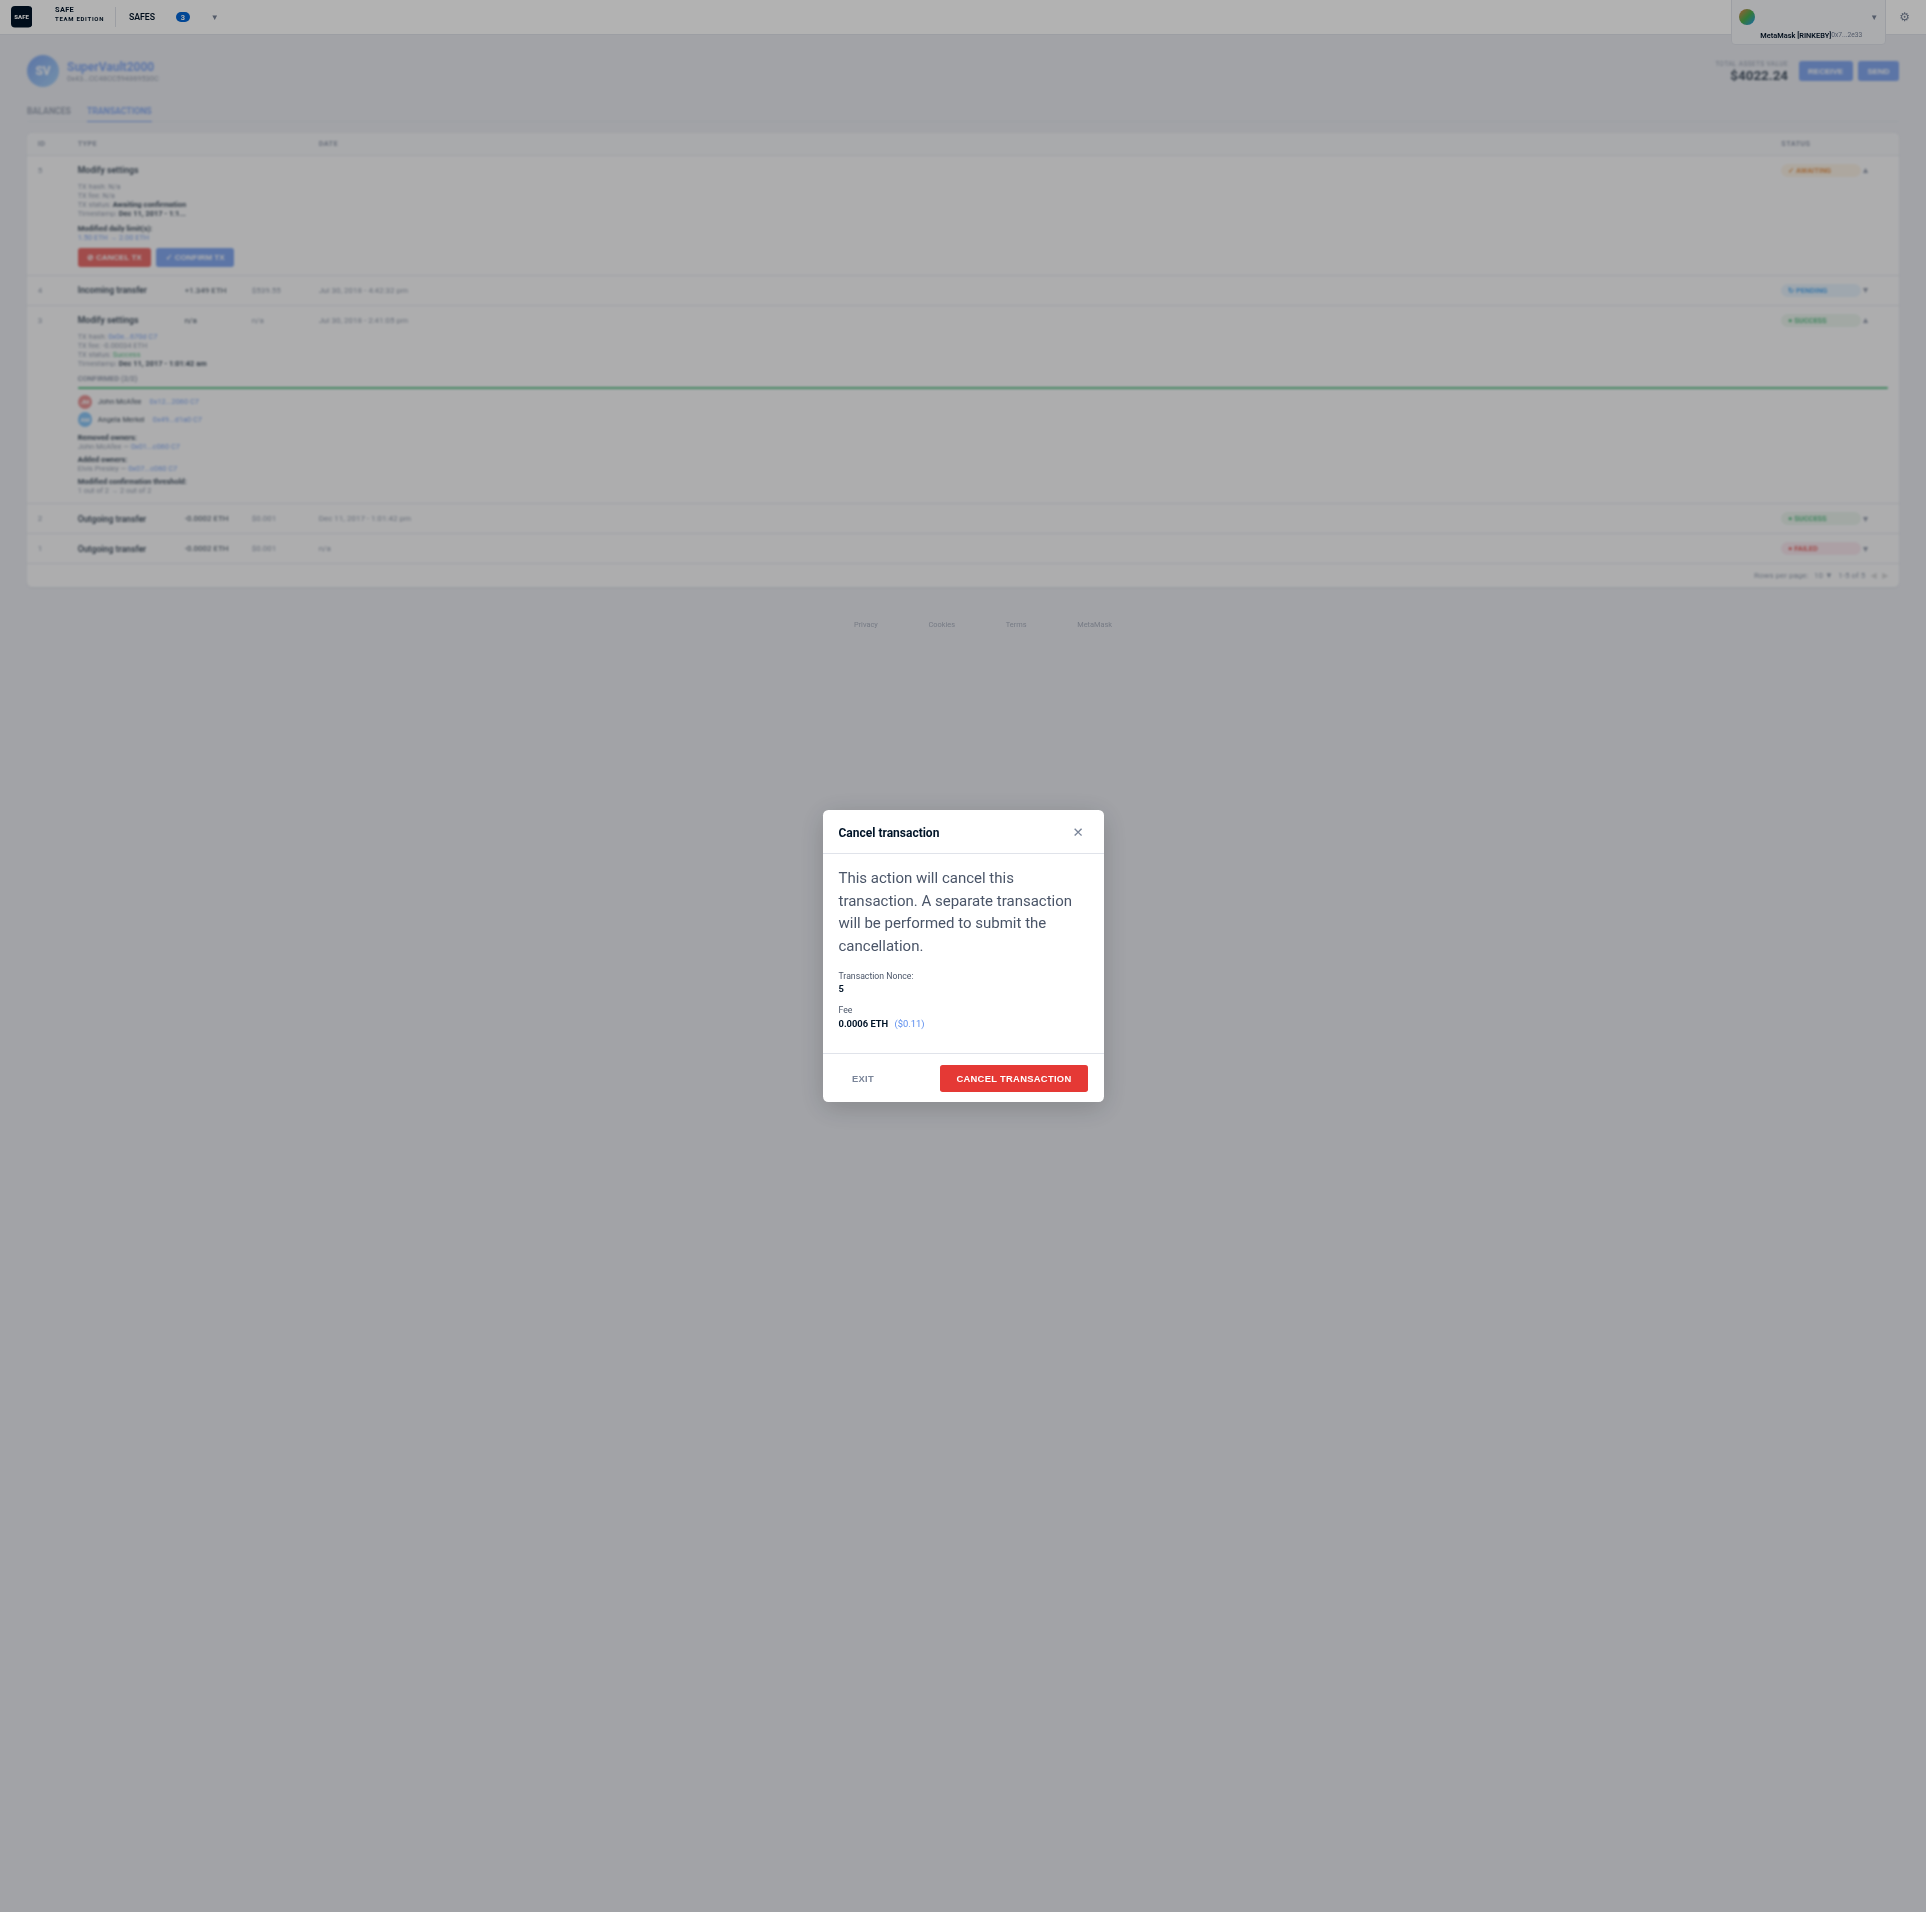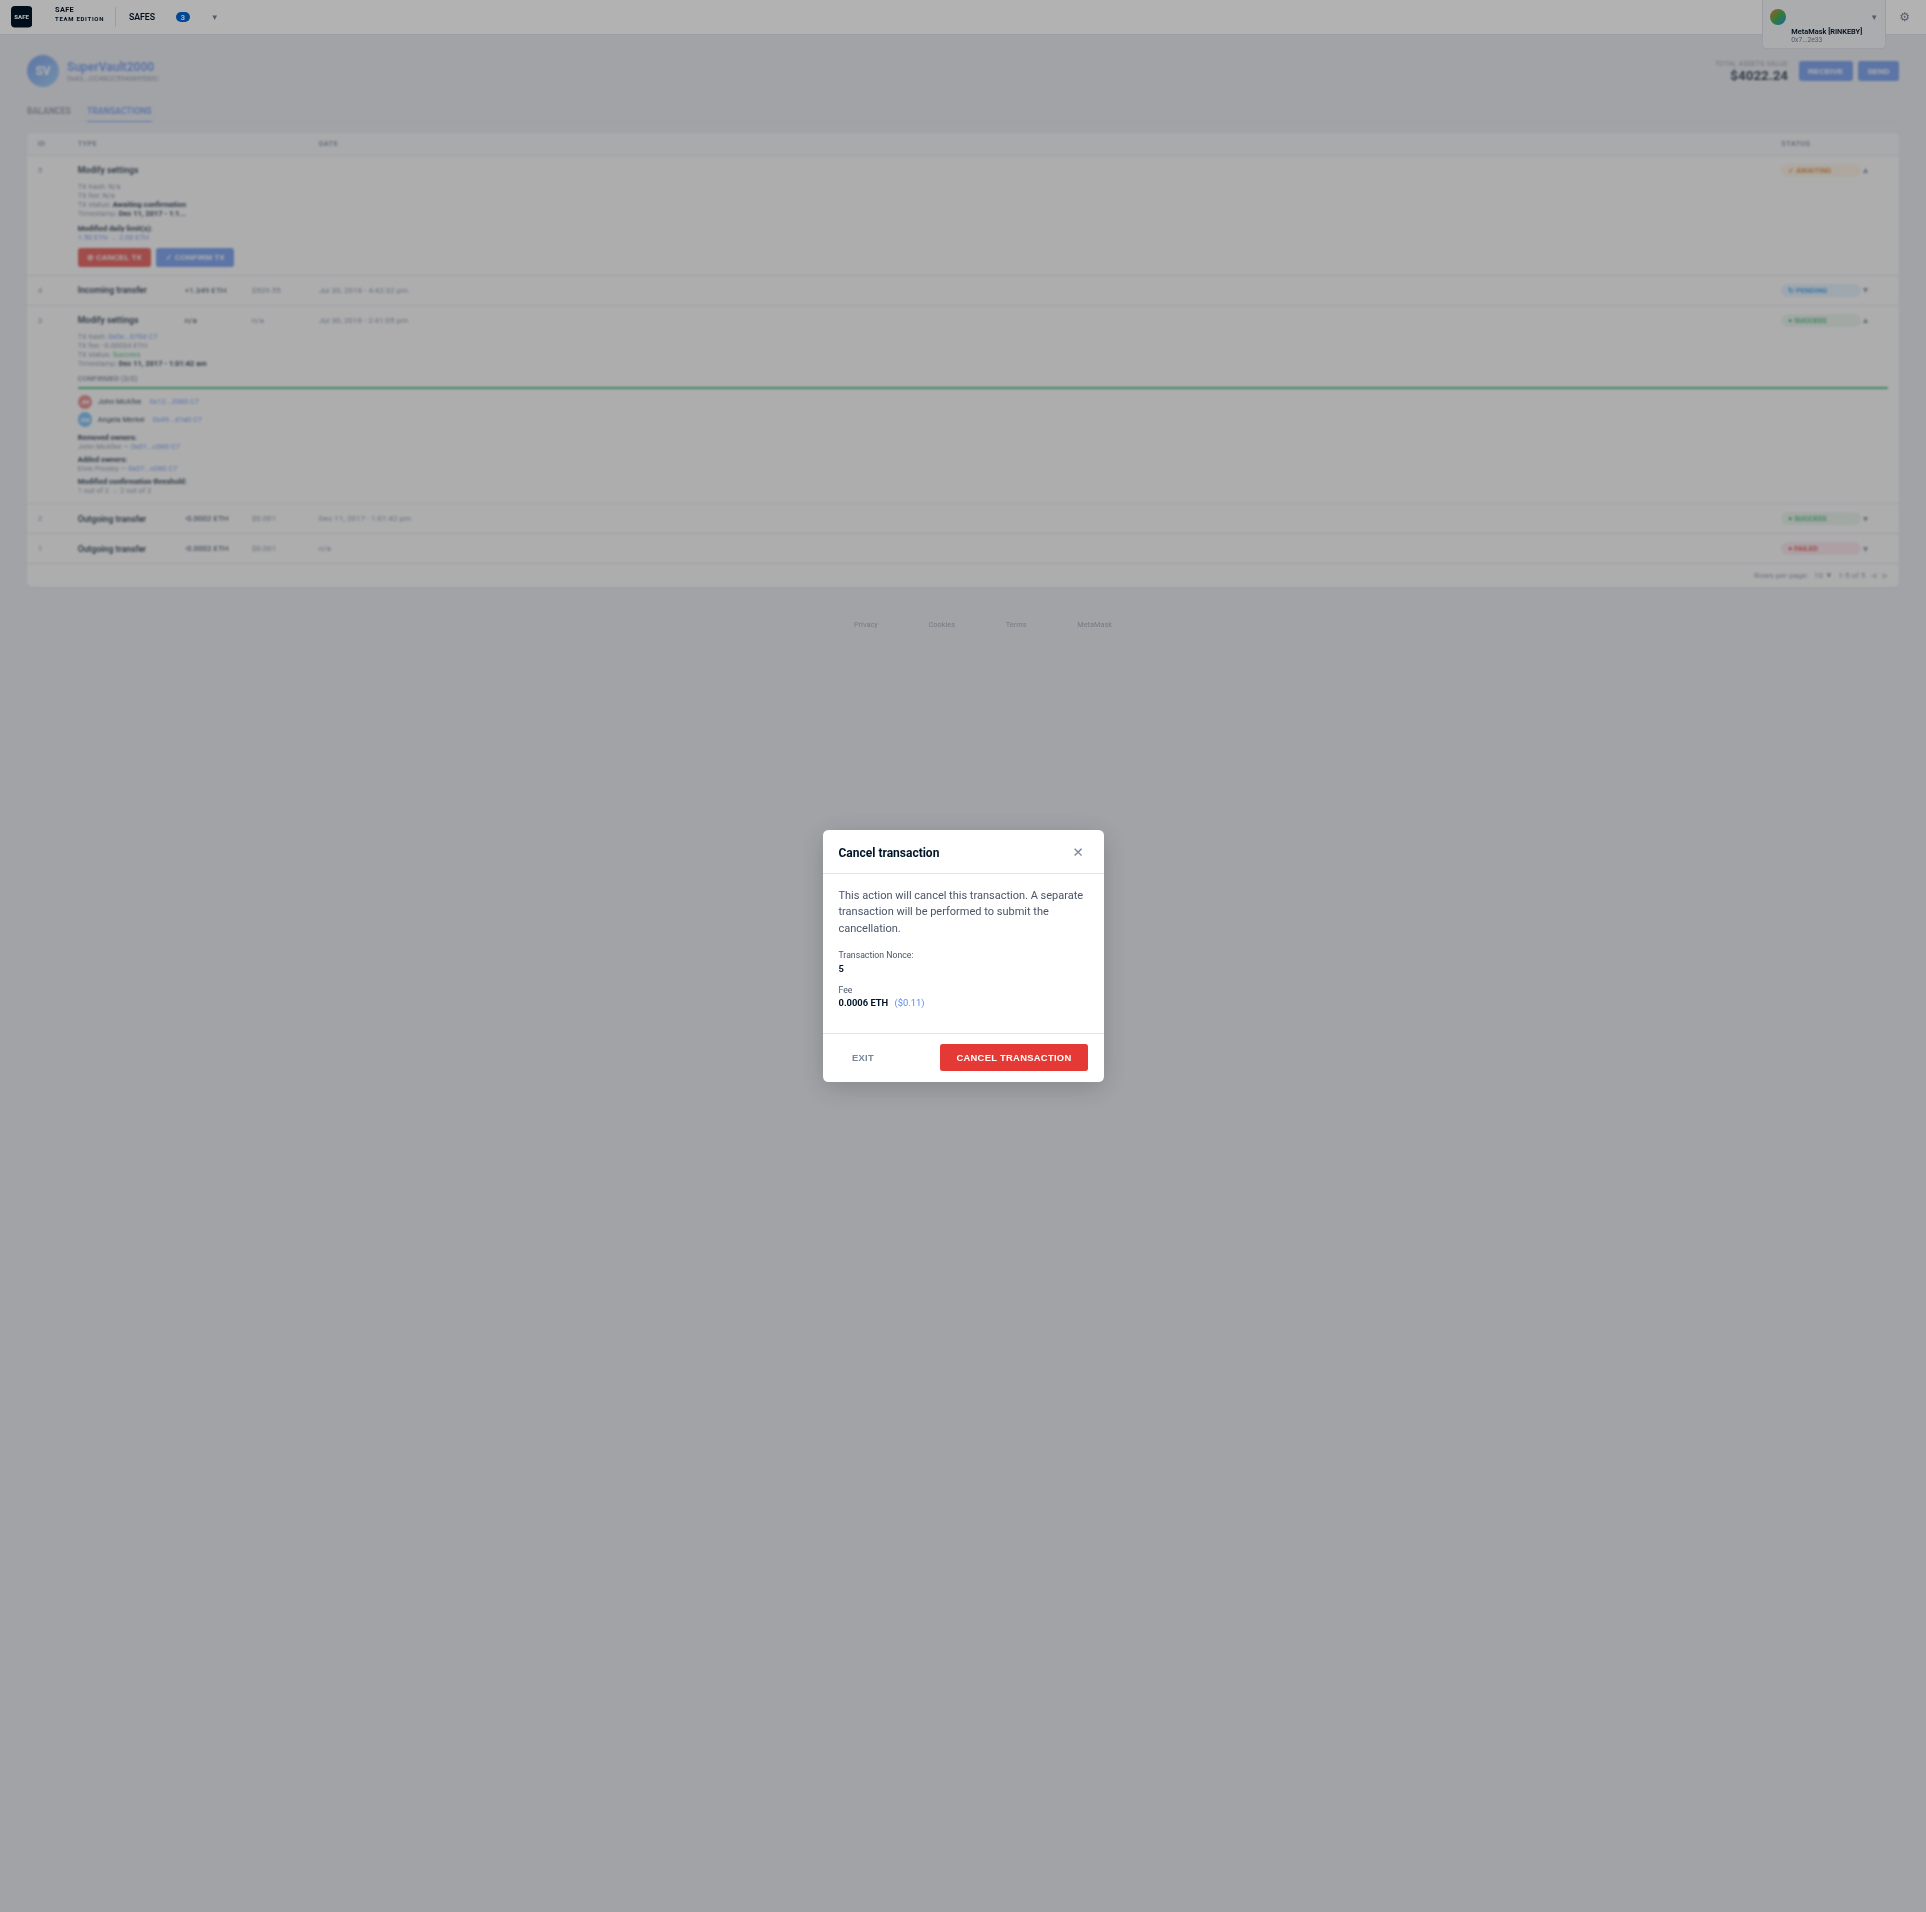--- a/index.html
+++ b/index.html
@@ -82,21 +82,21 @@
     }
     .metamask-avatar {
       width: 16px;
       height: 16px;
       border-radius: 50%;
       background: linear-gradient(135deg, #e8834a 0%, #4caf50 50%, #2196f3 100%);
       position: relative;
     }
     .metamask-info {
       display: flex;
-      flex-direction: column;
+      flex-direction: row;
       margin-top: 36px;
     }
     .metamask-name {
       font-size: 7.4px;
       font-weight: 600;
       color: #001428;
     }
     .metamask-addr {
       font-size: 6.7px;
       color: #7a8599;
@@ -352,21 +352,21 @@
       color: #7a8599;
       font-size: 13.4px;
       border-radius: 2.7px;
       border: none;
       background: none;
     }
     .modal-body {
       padding: 13.4px 16px;
     }
     .modal-description {
-      font-size: 11px;
+      font-size: 15px;
       color: #4a5568;
       line-height: 1.5;
       margin-bottom: 13.4px;
     }
     .modal-field {
       margin-bottom: 10.7px;
     }
     .modal-field-label {
       font-size: 8.7px;
       color: #4a5568;

